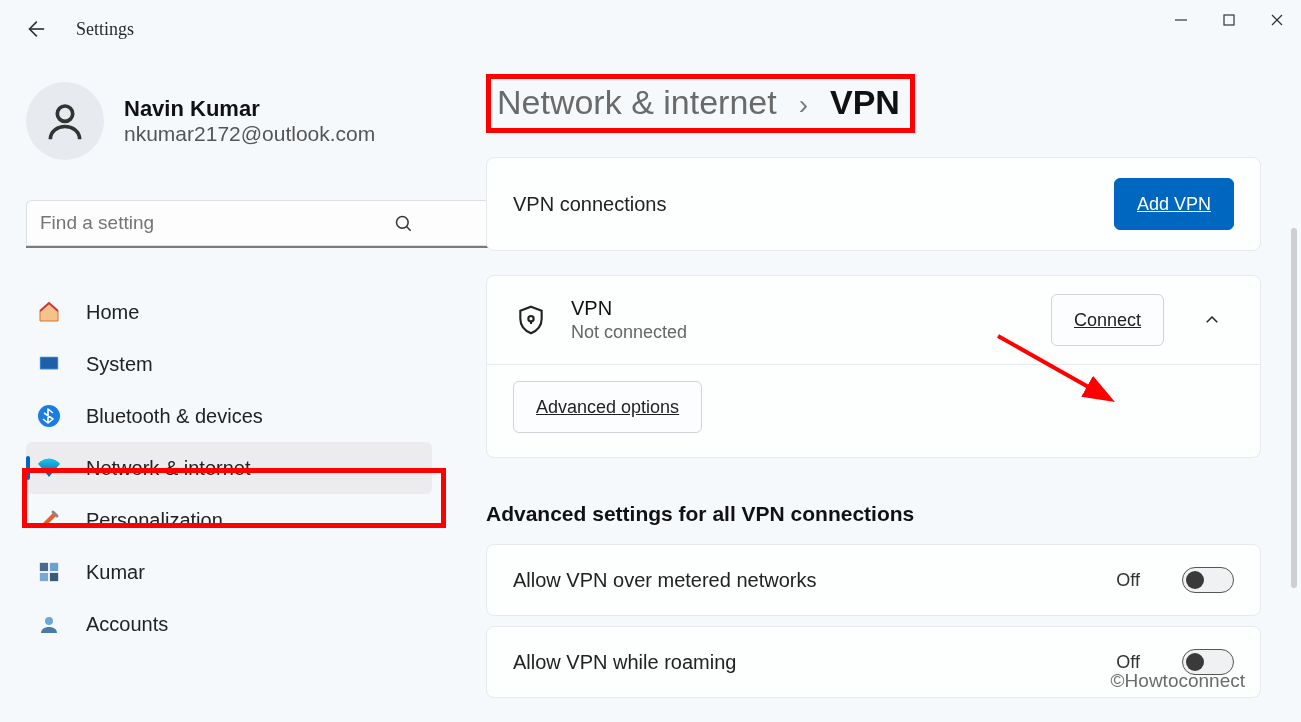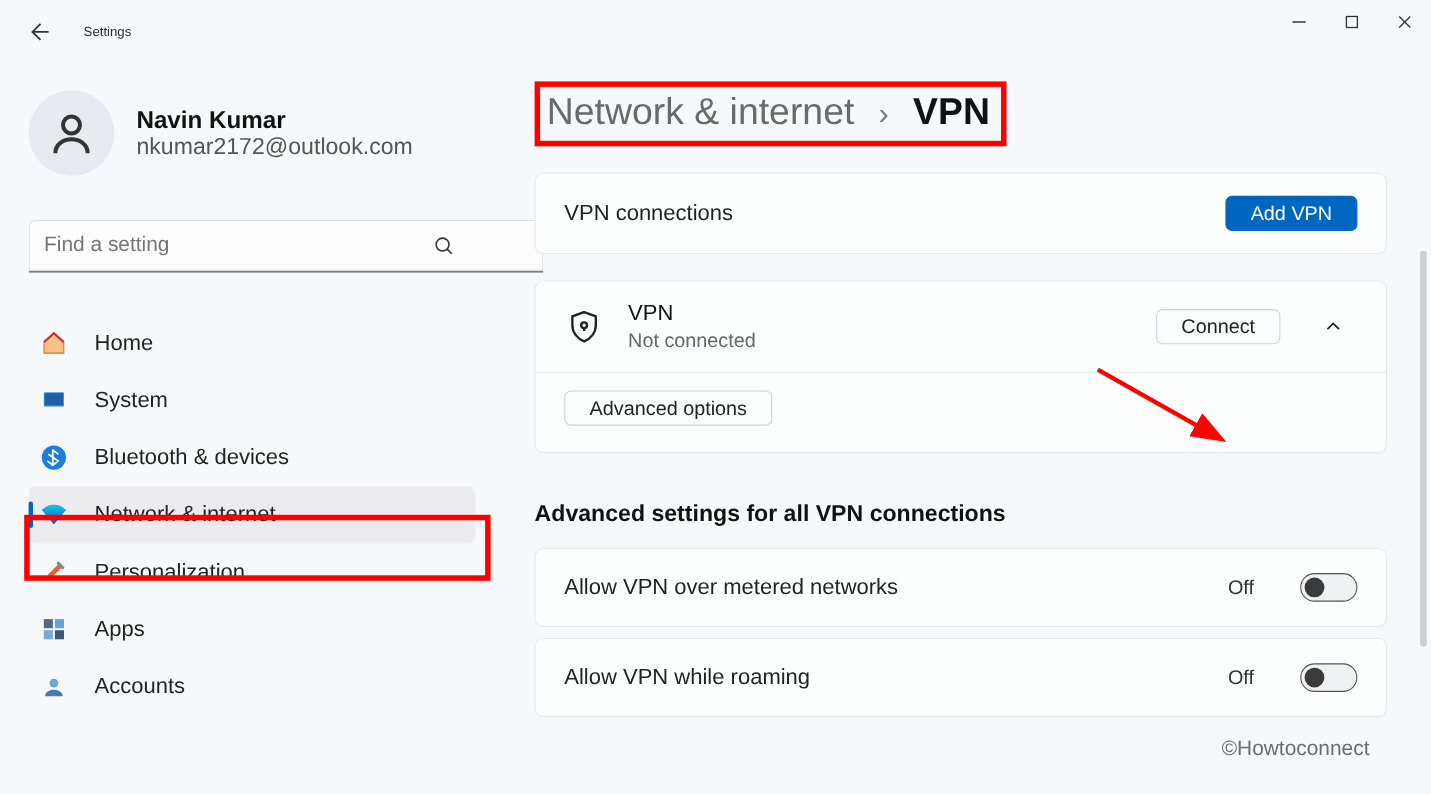--- a/index.html
+++ b/index.html
@@ -1,21 +1,21 @@
 <!DOCTYPE html>
 <html><head>
 <meta charset="utf-8">
 <style>
   * { box-sizing: border-box; font-family: "Segoe UI", -apple-system, BlinkMacSystemFont, sans-serif; }
   body { margin:0; padding:0; width:1301px; height:722px; background:#f6f9fc; color:#1b1b1b; overflow:hidden; position:relative; }
 
   
   .titlebar { height:58px; display:flex; align-items:center; padding:0 18px; }
   .titlebar .back { width:34px; height:34px; display:flex; align-items:center; justify-content:center; border-radius:4px; cursor:pointer; margin-right:24px;}
-  .titlebar .title { font-size:12px; color:#2a2a2a; }
+  .titlebar .title { font-size:18px; color:#2a2a2a;font-family:Liberation Serif, serif; }
   .winctrls { position:absolute; right:0; top:0; display:flex; }
   .winctrl { width:48px; height:40px; display:flex; align-items:center; justify-content:center; font-size:15px; color:#333; cursor:pointer;}
   .winctrl svg { stroke:#333; }
 
   
   .layout { display:flex; height:calc(722px - 58px); }
   .sidebar { width:450px; padding:16px 18px 0 26px; }
   .content { flex:1; padding:16px 40px 0 36px; position:relative; }
 
   
@@ -41,21 +41,21 @@
   .breadcrumb { display:flex; align-items:baseline; gap:16px; font-size:34px; color:#555; padding:4px 10px 6px 6px; }
   .breadcrumb .parent { color:#6a6a6a; font-weight:500; cursor:pointer;}
   .breadcrumb .sep { color:#7a7a7a; font-size:28px; font-weight:400; margin:0 6px; line-height:1;}
   .breadcrumb .current { color:#111; font-weight:600; }
   .bc-box { border:5px solid #ff0000; display:inline-flex; padding:0; }
 
   
   .card { background:#fdfefe; border:1px solid #e7e9ec; border-radius:8px; margin-top:24px; }
   .card-row { display:flex; align-items:center; padding:20px 26px; }
   .card-title { font-size:20px; color:#222; flex:1; }
-  .btn { height:32px; padding:0 22px; border-radius:6px; border:1px solid #d0d3d7; background:#fcfdfe; font-size:18px; cursor:pointer; display:inline-flex; align-items:center; justify-content:center; color:#222;}
+  .btn { height:52px; padding:0 22px; border-radius:6px; border:1px solid #d0d3d7; background:#fcfdfe; font-size:18px; cursor:pointer; display:inline-flex; align-items:center; justify-content:center; color:#222;text-decoration:underline;}
   .btn-primary { background:#0067c0; border-color:#0067c0; color:#fff; font-weight:500;}
   .sep-line { height:1px; background:#e7e9ec; margin:0; }
 
   .vpn-row { display:flex; align-items:center; padding:18px 26px; gap:22px; }
   .vpn-icon { width:36px; height:36px; display:flex; align-items:center; justify-content:center; }
   .vpn-info { flex:1; }
   .vpn-name { font-size:20px; color:#111; }
   .vpn-status { font-size:18px; color:#666; margin-top:2px; }
   .expand { width:44px; height:44px; display:flex; align-items:center; justify-content:center; cursor:pointer; margin-left:4px;}
   .vpn-actions { display:flex; justify-content:space-between; gap:16px; padding:16px 26px 24px; }
@@ -194,21 +194,21 @@
       </div>
       <div class="nav-item">
         <span class="nav-icon">
           <svg width="22" height="22" viewBox="0 0 24 24">
               <rect x="2" y="2" width="9" height="9" fill="#4a6a8a"></rect>
               <rect x="13" y="2" width="9" height="9" fill="#6aa0d8"></rect>
               <rect x="2" y="13" width="9" height="9" fill="#7aa8d0"></rect>
               <rect x="13" y="13" width="9" height="9" fill="#3a5a78"></rect>
             </svg>
         </span>
-        <span class="lbl">Apps</span>
+        <span class="lbl">Kumar</span>
       </div>
       <div class="nav-item">
         <span class="nav-icon">
           <svg width="24" height="24" viewBox="0 0 24 24">
               <circle cx="12" cy="9" r="4" fill="#6ba8d8"></circle>
               <path d="M4 21c0-4 4-6 8-6s8 2 8 6z" fill="#4a7aa8"></path>
             </svg>
         </span>
         <span class="lbl">Accounts</span>
       </div>

